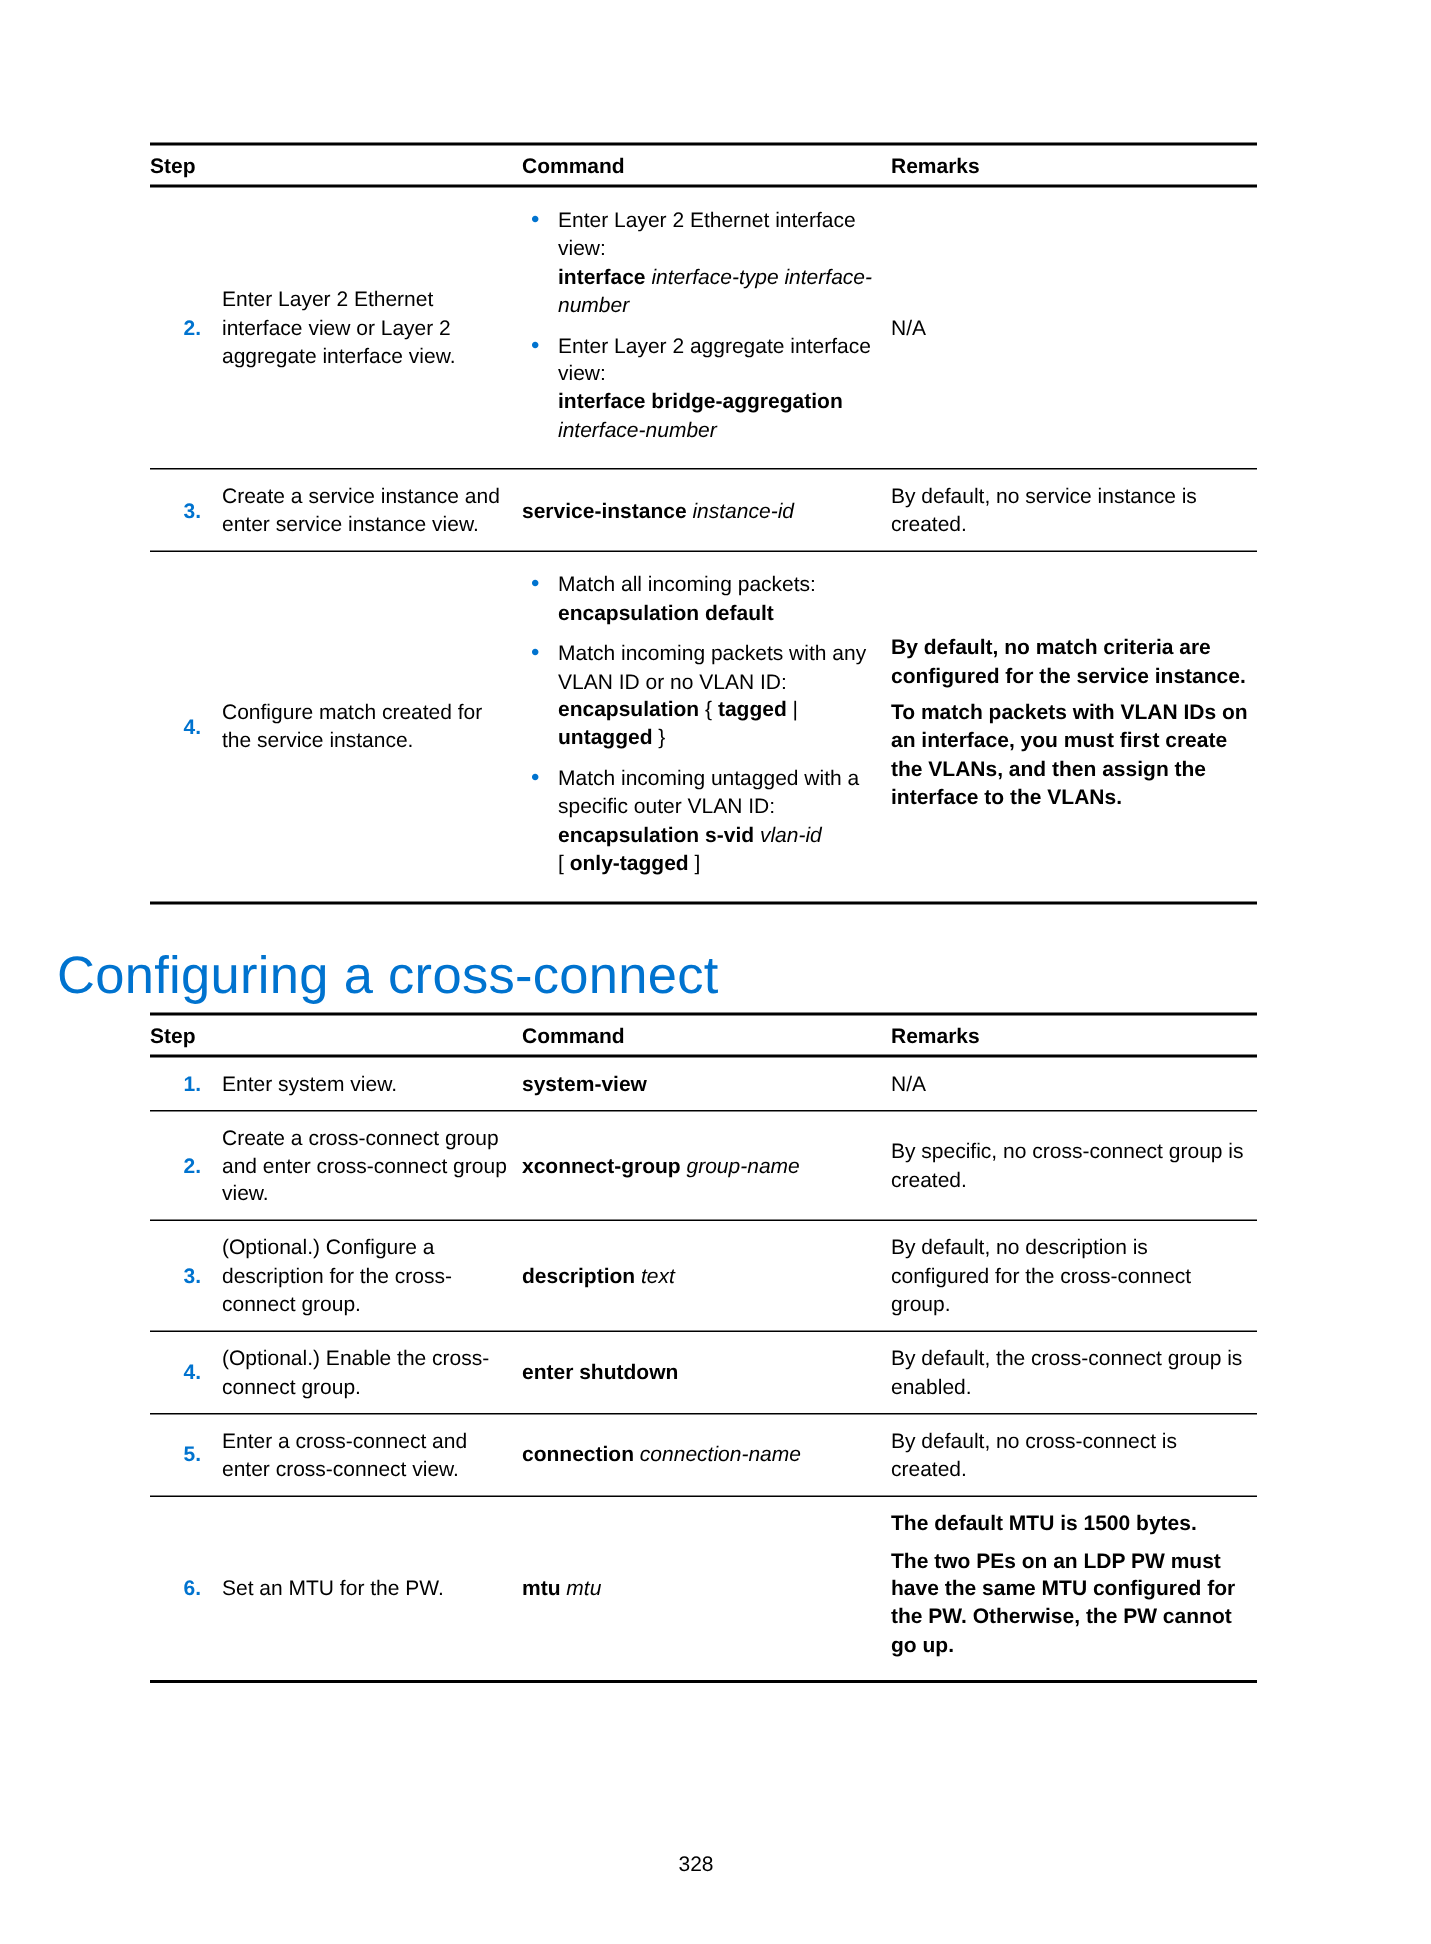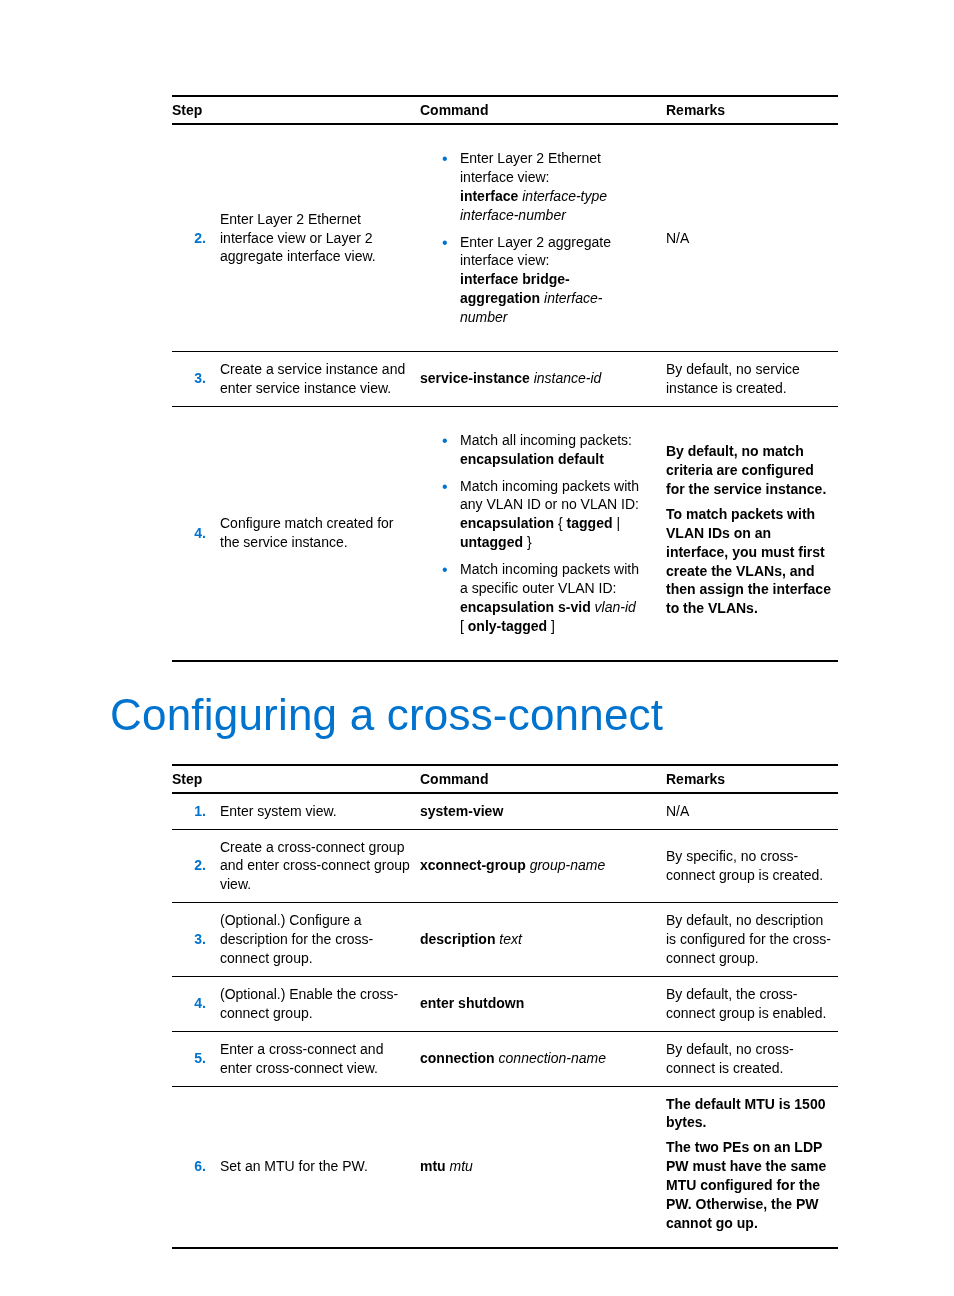--- a/index.html
+++ b/index.html
@@ -7,21 +7,21 @@
     margin: 0;
     padding: 0;
     background: #fff;
     font-family: Arial, Helvetica, sans-serif;
     color: #000;
   }
   .page {
     width: 928px;
     height: 1296px;
     box-sizing: border-box;
-    padding: 95px 90px 40px 110px;
+    padding: 95px 90px 40px 38px;
     position: relative;
   }
   .table {
     width: 100%;
     border-collapse: collapse;
     font-size: 14px;
     margin-bottom: 28px;
   }
   .table thead tr {
     border-top: 2.5px solid #000;
@@ -58,44 +58,44 @@
     width: 240px;
   }
   .col-remarks {
   }
   th.col-step {
     padding-left: 0;
   }
   .bul-list {
     list-style: none;
     padding: 0;
-    margin: 16px;
+    margin: 0;
   }
   .bul-list > li {
     position: relative;
     padding-left: 24px;
     margin: 4px 0 8px 0;
   }
   .bul-list > li::before {
     content: "•";
     color: #0073cf;
     font-size: 16px;
     position: absolute;
     left: 6px;
     top: 0;
     line-height: 1.2;
   }
   .cmd-bold { font-weight: bold; }
   .cmd-italic { font-style: italic; }
   .para { margin: 0 0 6px 0; font-weight: bold; }
   h1.section-title {
-    font-size: 44px;
+    font-size: 35px;
     font-weight: normal;
     color: #0073cf;
-    margin: 10px 0 24px 0;
+    margin: 10px 0 4px 0;
     letter-spacing: 0.2px;
   }
   .page-number {
     position: absolute;
     bottom: 46px;
     left: 0;
     width: 100%;
     text-align: center;
     font-size: 14px;
   }
@@ -156,21 +156,21 @@
           <ul class="bul-list">
             <li>
               <span>Match all incoming packets:</span><br>
               <span class="cmd-bold">encapsulation default</span>
             </li>
             <li>
               <span>Match incoming packets with any VLAN ID or no VLAN ID:</span><br>
               <span class="cmd-bold">encapsulation</span><span> { </span><span class="cmd-bold">tagged</span><span> | </span><span class="cmd-bold">untagged</span><span> }</span>
             </li>
             <li>
-              <span>Match incoming packets with a specific outer VLAN ID:</span><br>
+              <span>Match incoming untagged with a specific outer VLAN ID:</span><br>
               <span class="cmd-bold">encapsulation s-vid</span>
               <span class="cmd-italic">vlan-id</span><br>
               <span>[ </span><span class="cmd-bold">only-tagged</span><span> ]</span>
             </li>
           </ul>
         </td>
         <td class="col-remarks">
           <p class="para">By default, no match criteria are configured for the service instance.</p>
           <p class="para">To match packets with VLAN IDs on an interface, you must first create the VLANs, and then assign the interface to the VLANs.</p>
         </td>
@@ -243,13 +243,14 @@
         </td>
         <td class="col-remarks">
           <p class="para">The default MTU is 1500 bytes.</p>
           <p class="para">The two PEs on an LDP PW must have the same MTU configured for the PW. Otherwise, the PW cannot go up.</p>
         </td>
       </tr>
     </tbody>
   </table>
   </div>
 
+  <div class="page-number">328</div>
 </div>
 
 </body></html>

